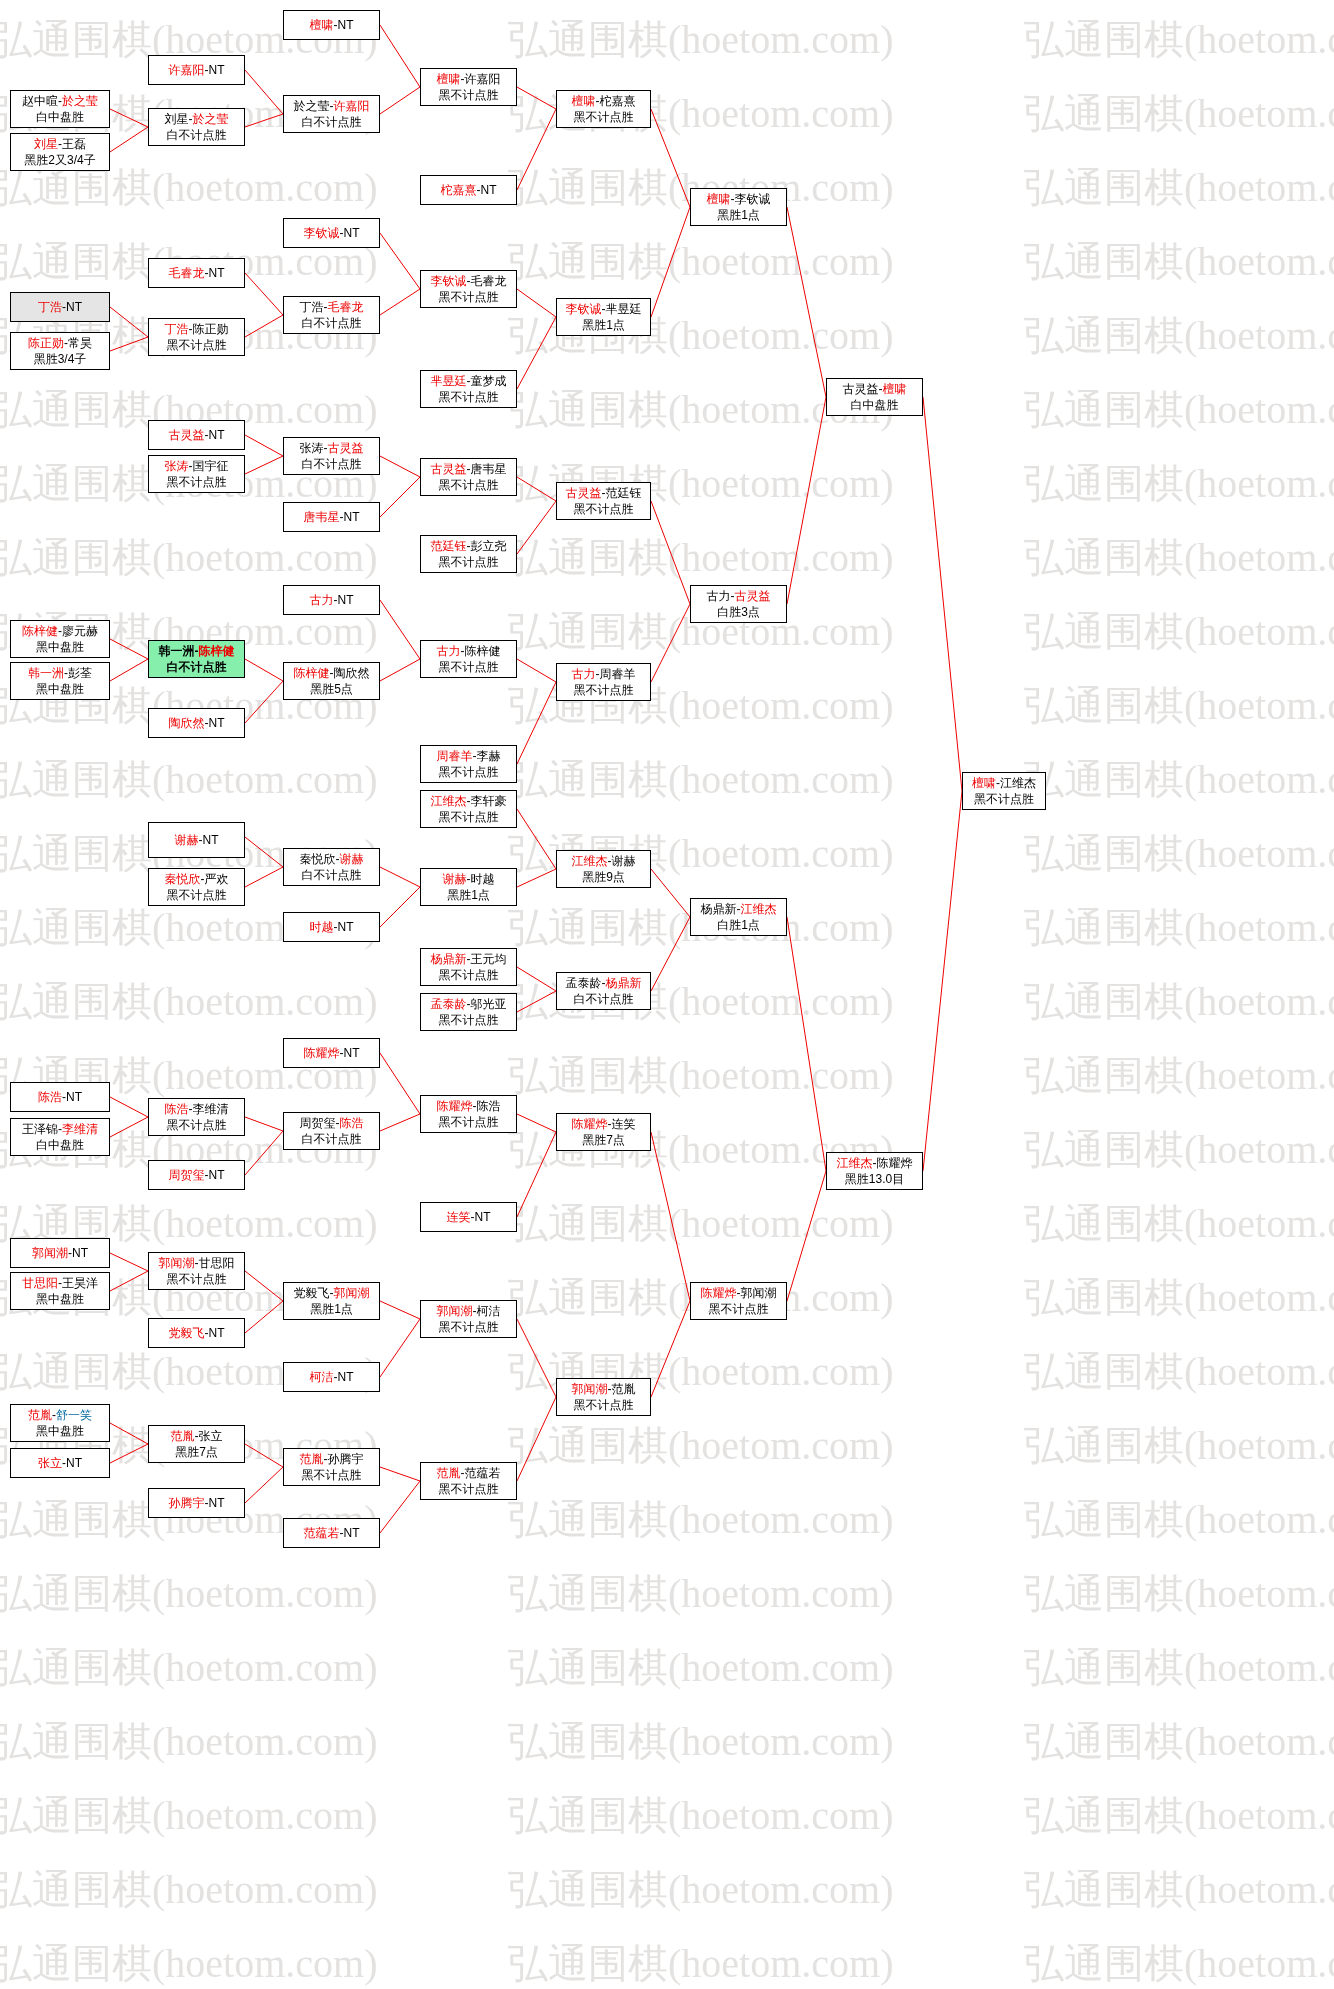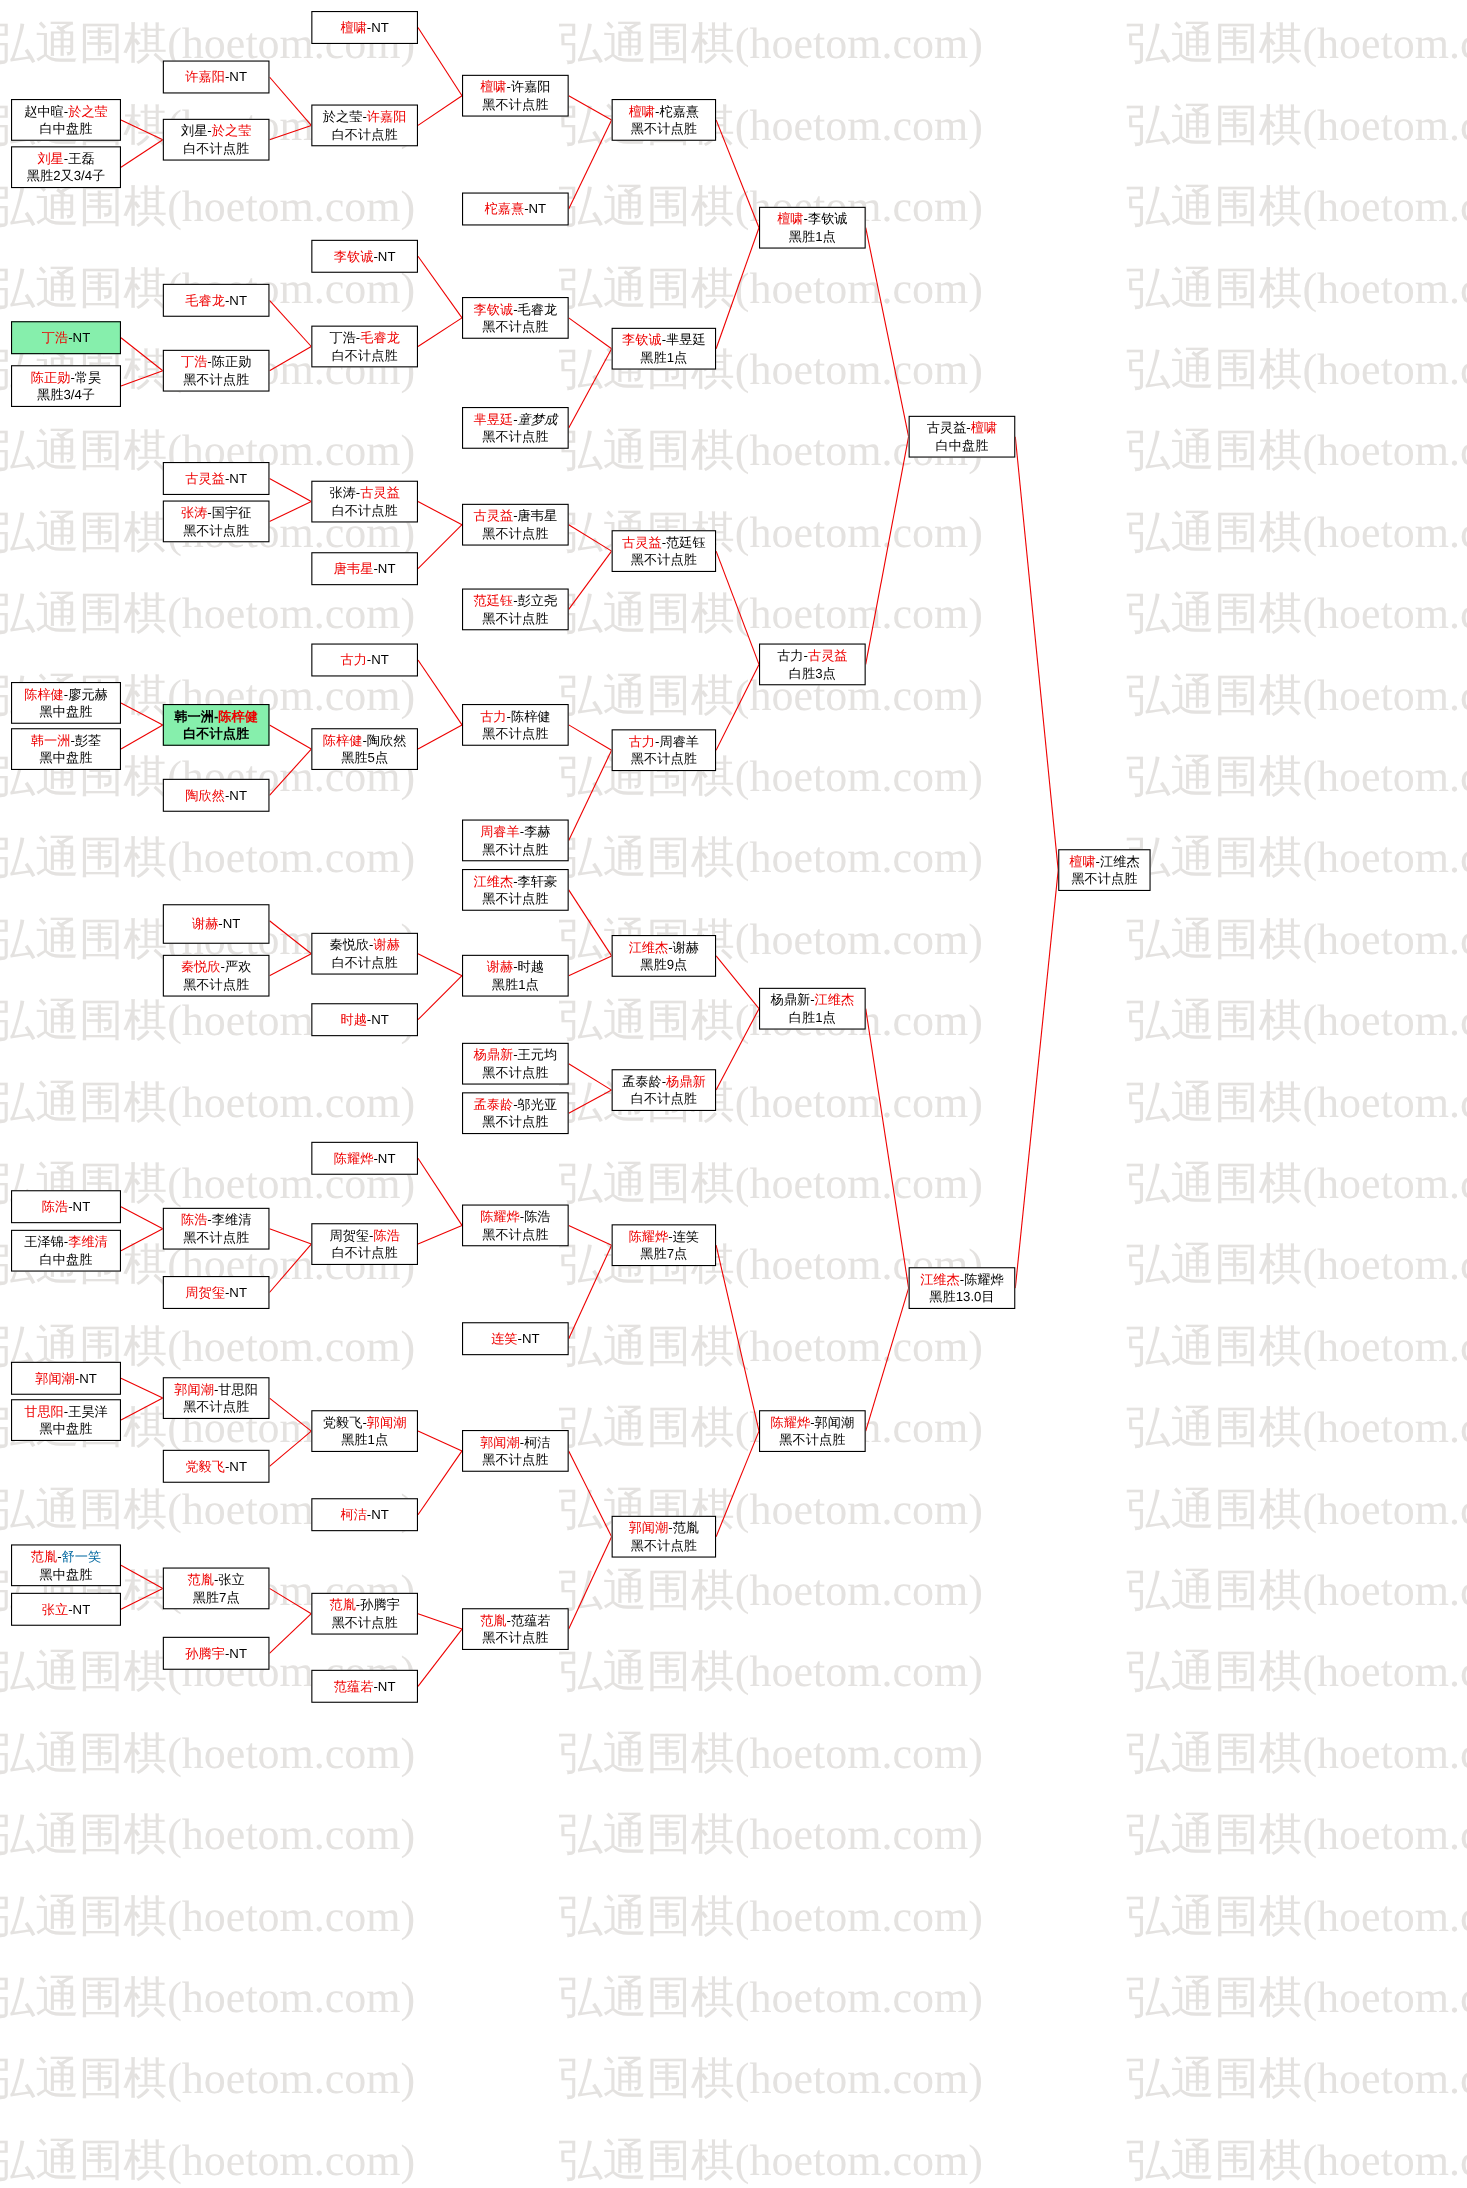--- a/index.html
+++ b/index.html
@@ -210,21 +210,21 @@
     </svg>
   <div id="boxes">
       <div class="box" style="left: 10px; top: 90px; width: 100px; height: 38px; border-color: rgb(0, 0, 0); background: rgb(255, 255, 255);">
         <div class="names"><span style="color: rgb(0, 0, 0);">赵中暄</span><span style="color: rgb(0, 0, 0);">-</span><span style="color: rgb(238, 0, 0);">於之莹</span></div>
         <div class="result" style="color: rgb(0, 0, 0);">白中盘胜</div>
       </div>
       <div class="box" style="left: 10px; top: 133px; width: 100px; height: 38px; border-color: rgb(0, 0, 0); background: rgb(255, 255, 255);">
         <div class="names"><span style="color: rgb(238, 0, 0);">刘星</span><span style="color: rgb(0, 0, 0);">-</span><span style="color: rgb(0, 0, 0);">王磊</span></div>
         <div class="result" style="color: rgb(0, 0, 0);">黑胜2又3/4子</div>
       </div>
-      <div class="box" style="left: 10px; top: 292px; width: 100px; height: 30px; border-color: rgb(0, 0, 0); background: #86efac;">
+      <div class="box" style="left: 10px; top: 292px; width: 100px; height: 30px; border-color: rgb(0, 0, 0); background: #e5e5e5;">
         <div class="names"><span style="color: rgb(238, 0, 0);">丁浩</span><span style="color: rgb(0, 0, 0);">-</span><span style="color: rgb(0, 0, 0);">NT</span></div>
       </div>
       <div class="box" style="left: 10px; top: 332px; width: 100px; height: 38px; border-color: rgb(0, 0, 0); background: rgb(255, 255, 255);">
         <div class="names"><span style="color: rgb(238, 0, 0);">陈正勋</span><span style="color: rgb(0, 0, 0);">-</span><span style="color: rgb(0, 0, 0);">常昊</span></div>
         <div class="result" style="color: rgb(0, 0, 0);">黑胜3/4子</div>
       </div>
       <div class="box" style="left: 10px; top: 620px; width: 100px; height: 38px; border-color: rgb(0, 0, 0); background: rgb(255, 255, 255);">
         <div class="names"><span style="color: rgb(238, 0, 0);">陈梓健</span><span style="color: rgb(0, 0, 0);">-</span><span style="color: rgb(0, 0, 0);">廖元赫</span></div>
         <div class="result" style="color: rgb(0, 0, 0);">黑中盘胜</div>
       </div>
@@ -370,21 +370,21 @@
         <div class="result" style="color: rgb(0, 0, 0);">黑不计点胜</div>
       </div>
       <div class="box" style="left: 420px; top: 175px; width: 97px; height: 30px; border-color: rgb(0, 0, 0); background: rgb(255, 255, 255);">
         <div class="names"><span style="color: rgb(238, 0, 0);">柁嘉熹</span><span style="color: rgb(0, 0, 0);">-</span><span style="color: rgb(0, 0, 0);">NT</span></div>
       </div>
       <div class="box" style="left: 420px; top: 270px; width: 97px; height: 38px; border-color: rgb(0, 0, 0); background: rgb(255, 255, 255);">
         <div class="names"><span style="color: rgb(238, 0, 0);">李钦诚</span><span style="color: rgb(0, 0, 0);">-</span><span style="color: rgb(0, 0, 0);">毛睿龙</span></div>
         <div class="result" style="color: rgb(0, 0, 0);">黑不计点胜</div>
       </div>
       <div class="box" style="left: 420px; top: 370px; width: 97px; height: 38px; border-color: rgb(0, 0, 0); background: rgb(255, 255, 255);">
-        <div class="names"><span style="color: rgb(238, 0, 0);">芈昱廷</span><span style="color: rgb(0, 0, 0);">-</span><span style="color: rgb(0, 0, 0); font-style: italic;">童梦成</span></div>
+        <div class="names"><span style="color: rgb(238, 0, 0);">芈昱廷</span><span style="color: rgb(0, 0, 0);">-</span><span style="color: rgb(0, 0, 0);">童梦成</span></div>
         <div class="result" style="color: rgb(0, 0, 0);">黑不计点胜</div>
       </div>
       <div class="box" style="left: 420px; top: 458px; width: 97px; height: 38px; border-color: rgb(0, 0, 0); background: rgb(255, 255, 255);">
         <div class="names"><span style="color: rgb(238, 0, 0);">古灵益</span><span style="color: rgb(0, 0, 0);">-</span><span style="color: rgb(0, 0, 0);">唐韦星</span></div>
         <div class="result" style="color: rgb(0, 0, 0);">黑不计点胜</div>
       </div>
       <div class="box" style="left: 420px; top: 535px; width: 97px; height: 38px; border-color: rgb(0, 0, 0); background: rgb(255, 255, 255);">
         <div class="names"><span style="color: rgb(238, 0, 0);">范廷钰</span><span style="color: rgb(0, 0, 0);">-</span><span style="color: rgb(0, 0, 0);">彭立尧</span></div>
         <div class="result" style="color: rgb(0, 0, 0);">黑不计点胜</div>
       </div>

